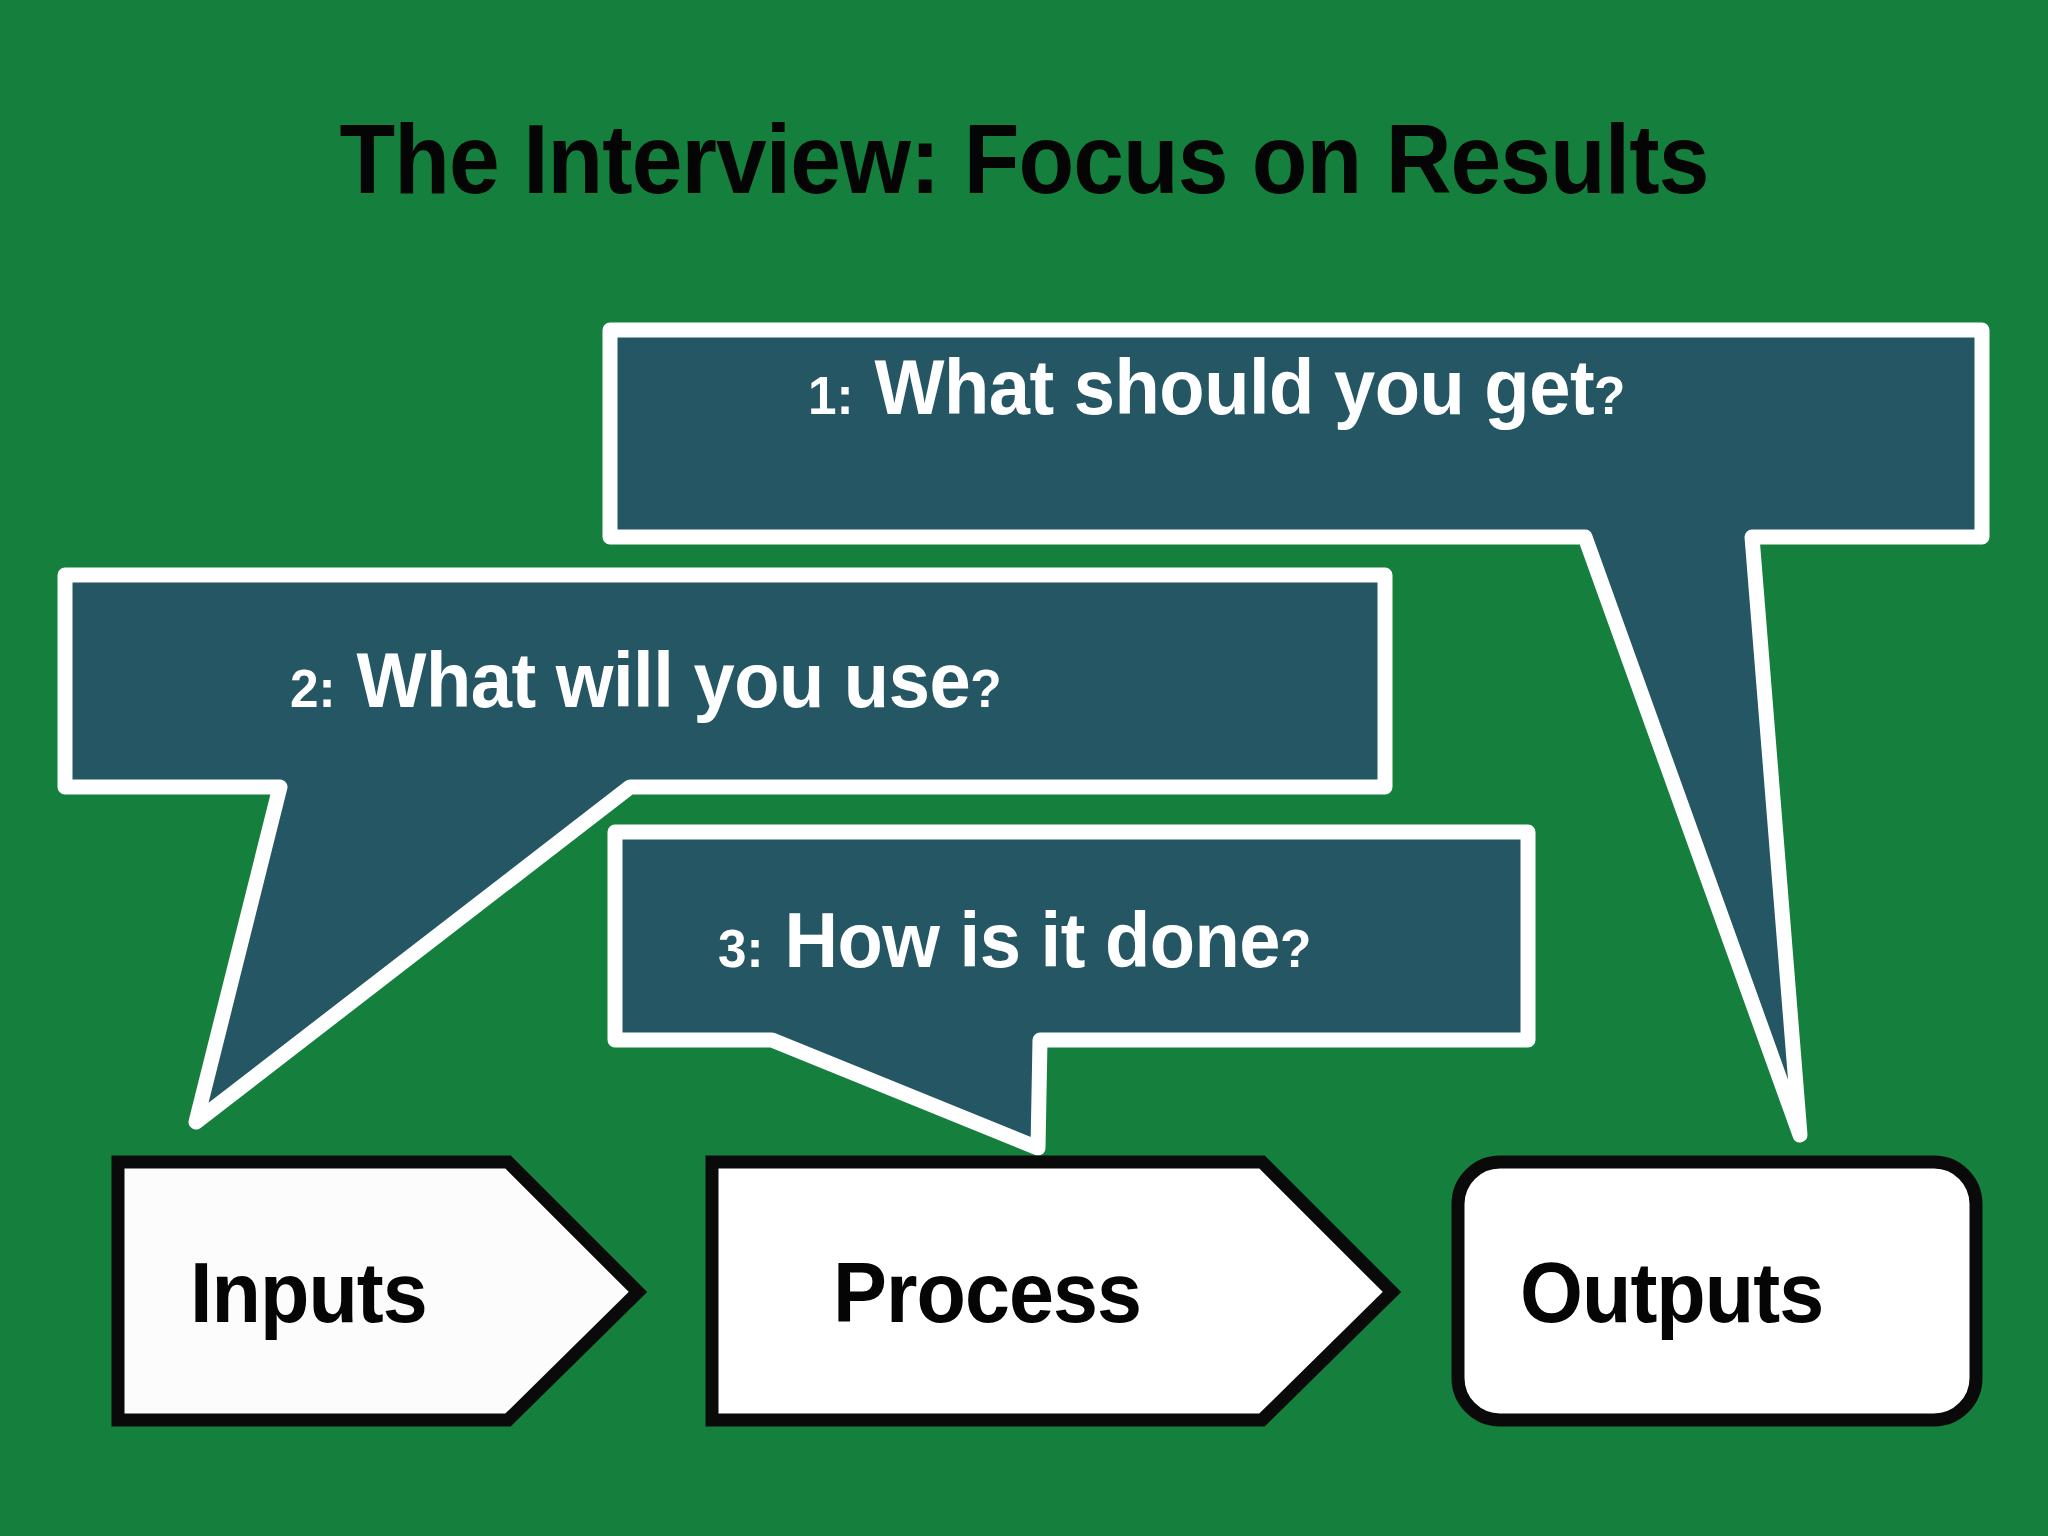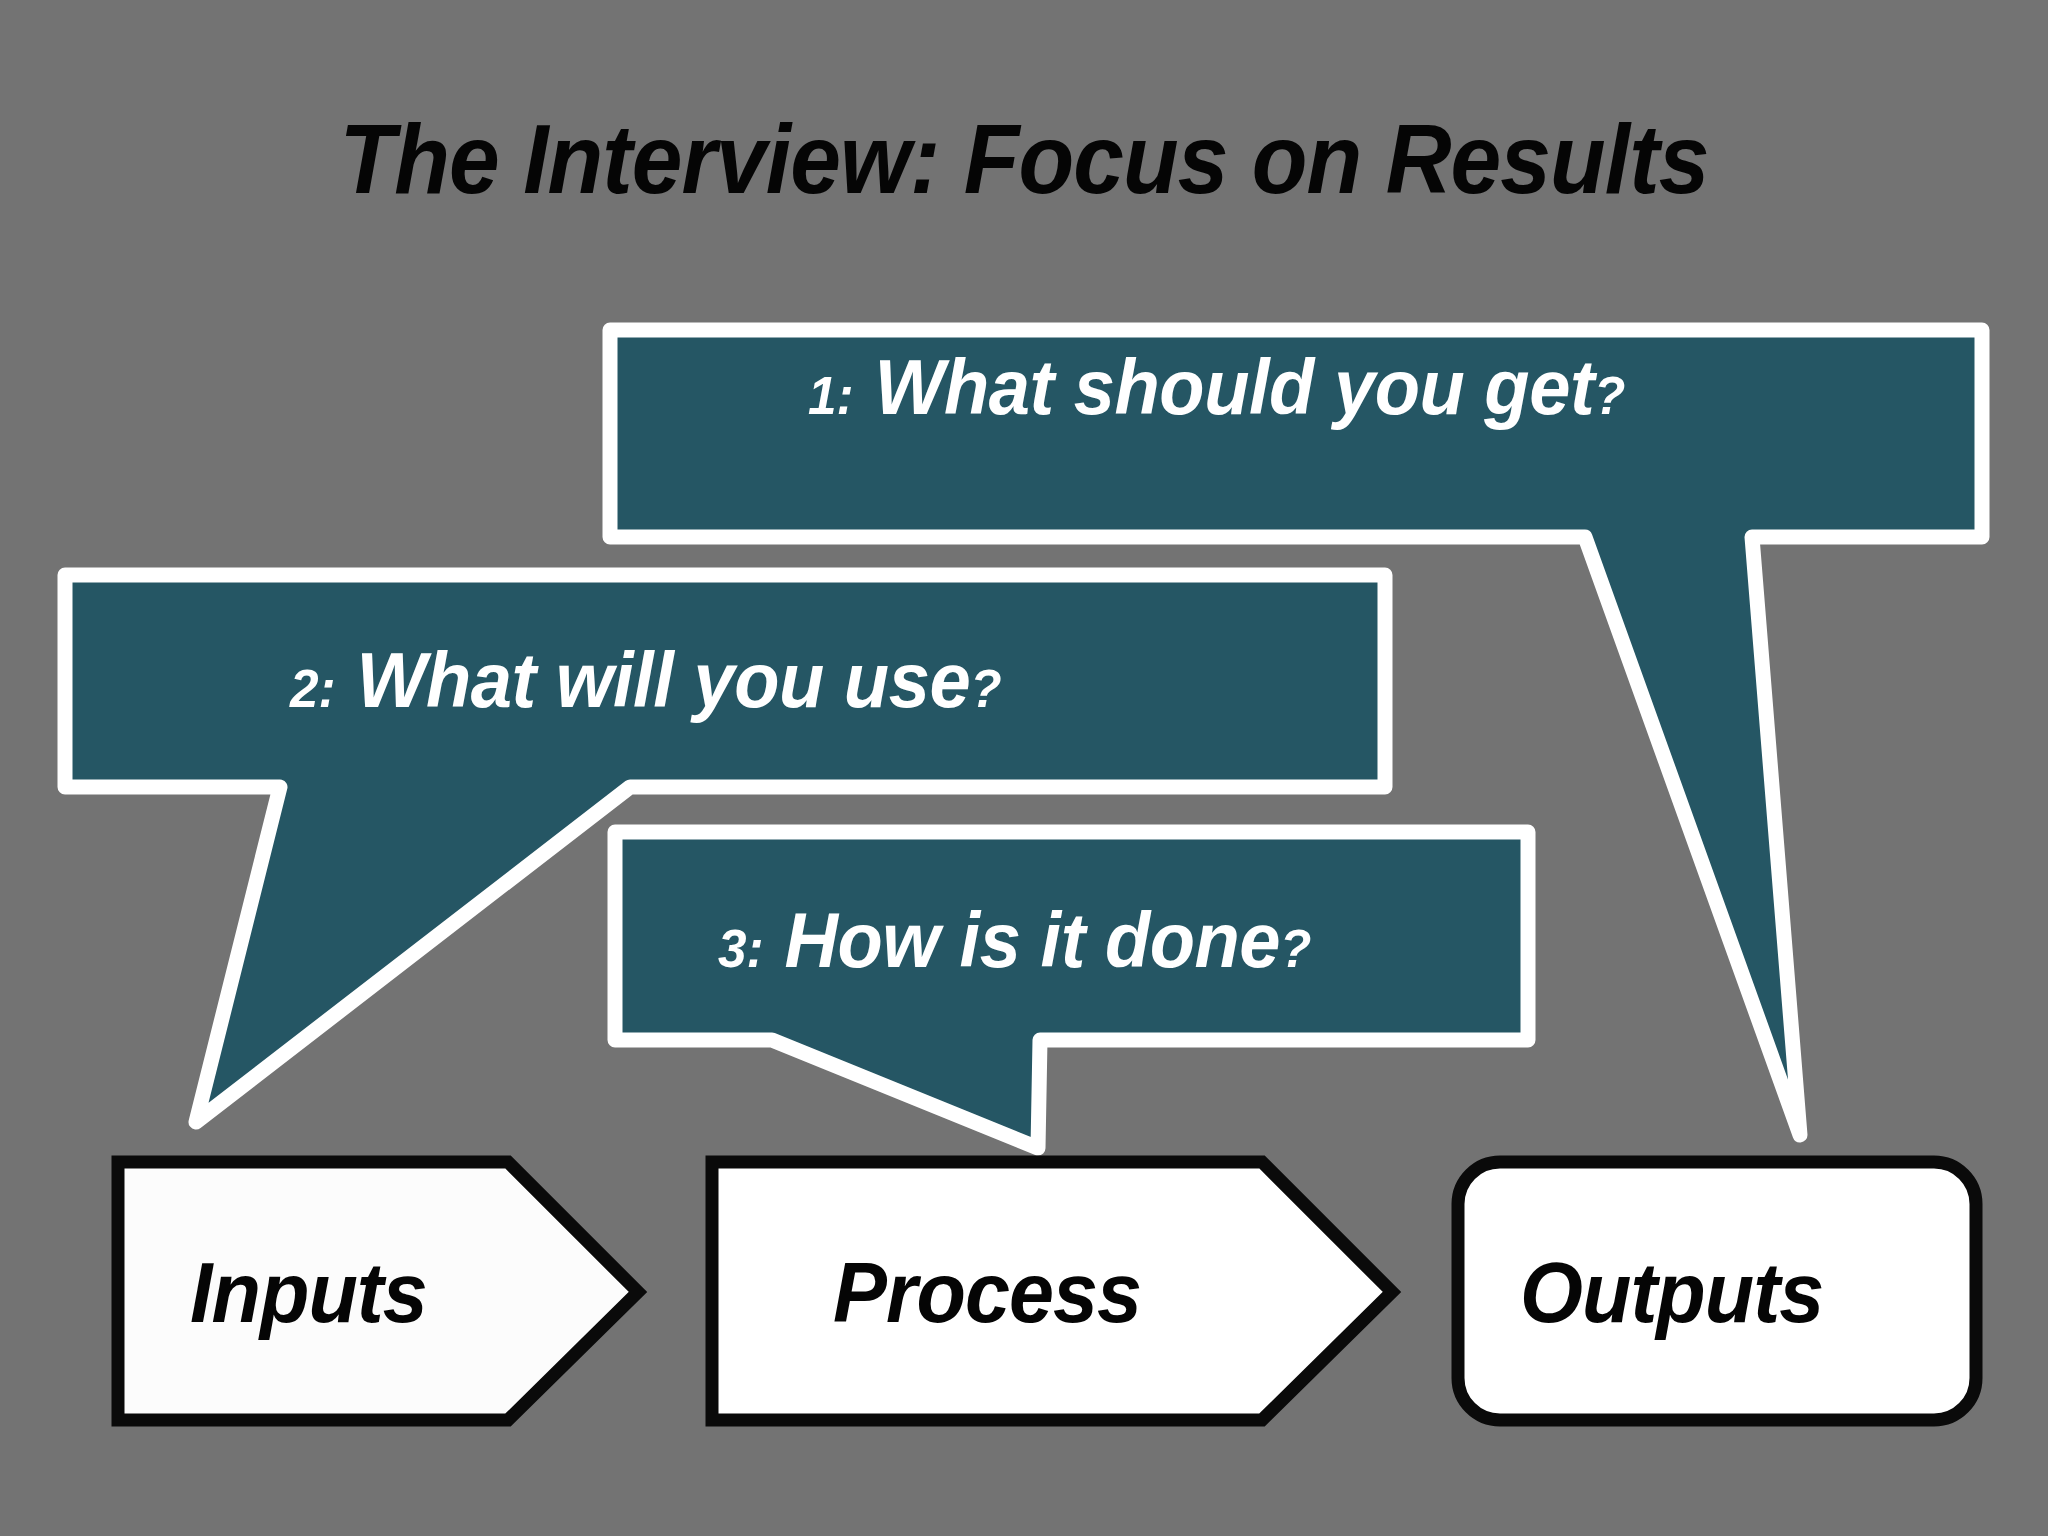--- a/index.html
+++ b/index.html
@@ -4,24 +4,23 @@
 <style>
   html, body {
     margin: 0;
     padding: 0;
     background: #4AAECB;
   }
   #slide {
     position: relative;
     width: 2048px;
     height: 1536px;
-    background: #737373;
+    background: #15803d;
     overflow: hidden;
     font-family: "Liberation Sans", sans-serif;
-    font-style: italic;
   }
 
   
   #title {
     position: absolute;
     left: 0;
     top: 108px;
     width: 2048px;
     text-align: center;
     color: #050505;

